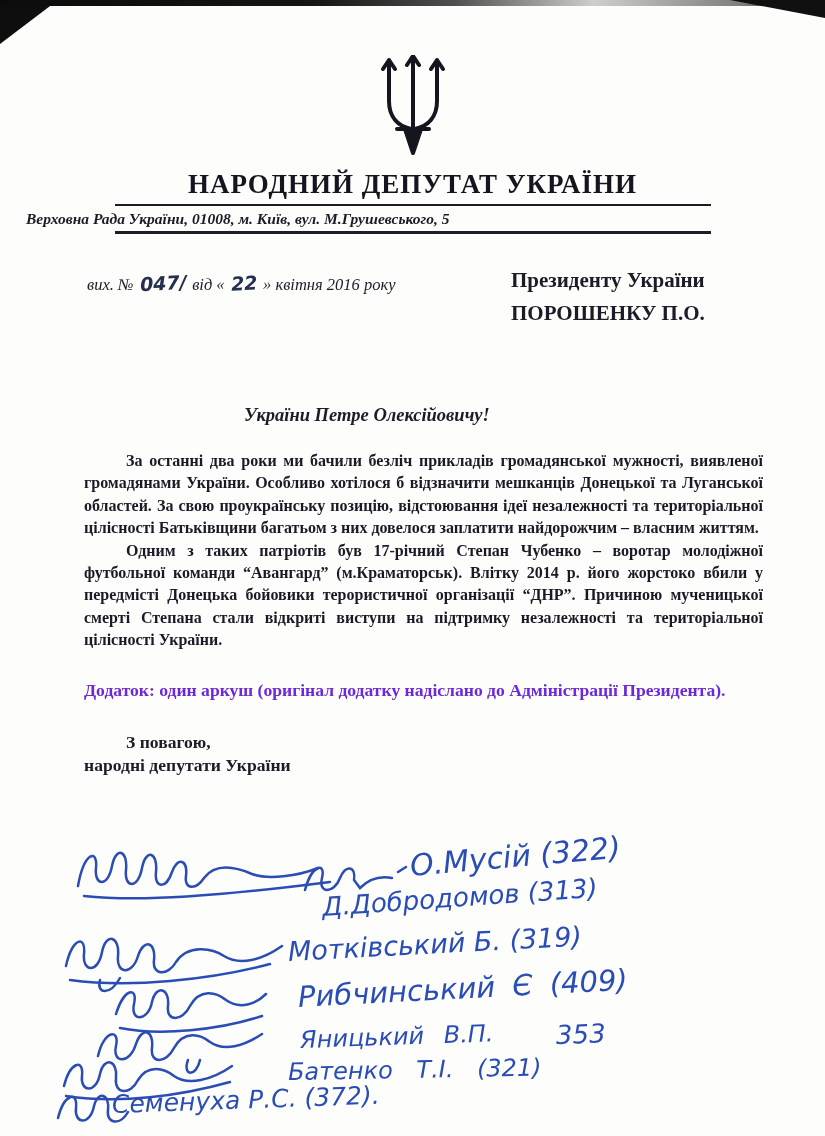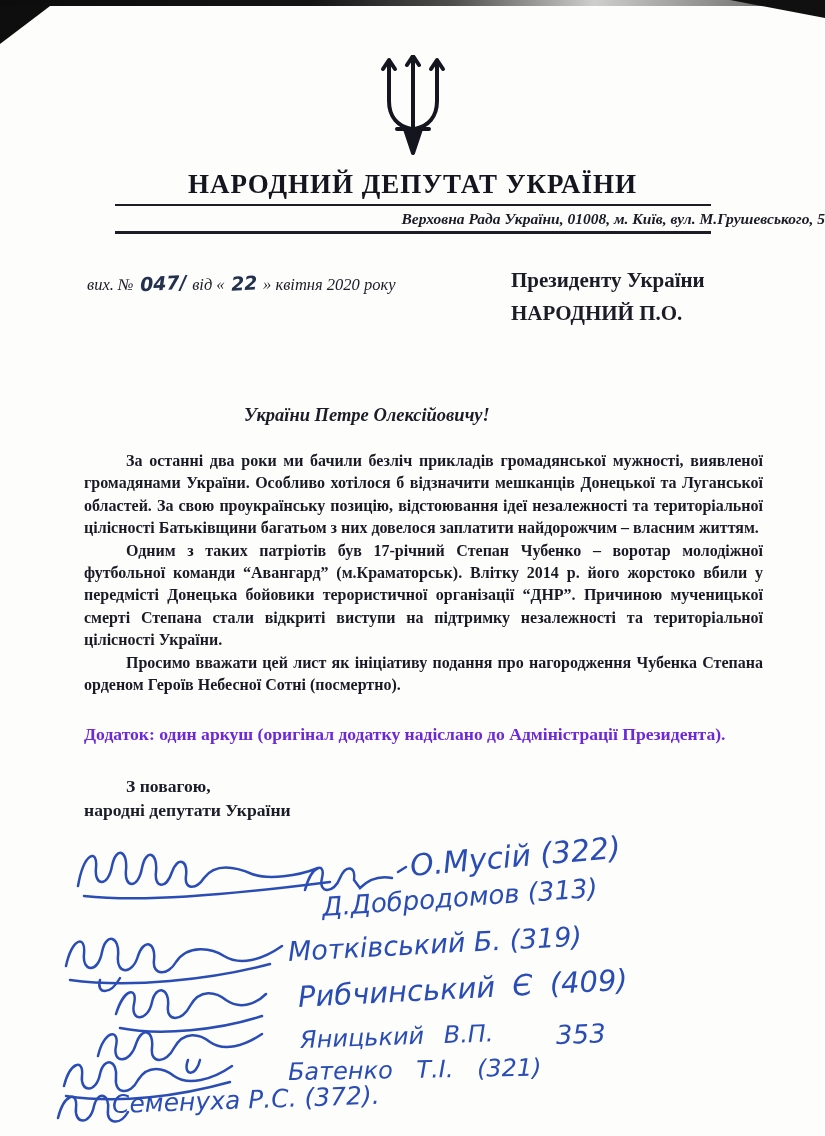--- a/index.html
+++ b/index.html
@@ -20,21 +20,21 @@
   .emblem{margin:55px auto 8px auto;width:74px;height:106px;display:block;}
   .emblem svg{display:block;}
   h1.title{
     margin:0;text-align:center;font-size:27px;font-weight:bold;
     letter-spacing:1px;color:#15151f;
   }
   .rule{width:596px;margin:4px auto 0 auto;background:#1d1d26;}
   .rule.thin{height:2px;}
   .rule.thick{height:3px;margin-top:3px;}
   .hdr-address{
-    text-align:right;font-style:italic;font-weight:bold;font-size:15.5px;
+    text-align:left;font-style:italic;font-weight:bold;font-size:15.5px;
     margin-top:4px;margin-bottom:2px;color:#1b1b26;margin-left:26px;
   }
 
   .content{padding:0 62px 0 84px;}
 
   
   .ref-row{display:flex;justify-content:space-between;margin-top:30px;}
   .ref-line{font-style:italic;font-size:16.5px;padding-top:8px;white-space:nowrap;}
   .ref-line span{margin:0 3px;}
   .hw-ink{
@@ -97,34 +97,33 @@
 
   <h1 class="title">НАРОДНИЙ ДЕПУТАТ УКРАЇНИ</h1>
   <div class="rule thin"></div>
   <div class="hdr-address">Верховна Рада України, 01008, м. Київ, вул. М.Грушевського, 5</div>
   <div class="rule thick"></div>
 
   <div class="content">
 
     <div class="ref-row">
       <div class="ref-line">
-        <span>вих. №</span><span class="hw-ink">047/</span><span>від «</span><span class="hw-ink">22</span><span>» квітня 2020 року</span>
+        <span>вих. №</span><span class="hw-ink">047/</span><span>від «</span><span class="hw-ink">22</span><span>» квітня 2016 року</span>
       </div>
       <div class="addressee">
         <div>Президенту України</div>
-        <div>НАРОДНИЙ П.О.</div>
+        <div>ПОРОШЕНКУ П.О.</div>
       </div>
     </div>
 
     <div class="salutation">України Петре Олексійовичу!</div>
 
     <div class="body-text">
       <p>За останні два роки ми бачили безліч прикладів громадянської мужності, виявленої громадянами України. Особливо хотілося б відзначити мешканців Донецької та Луганської областей. За свою проукраїнську позицію, відстоювання ідеї незалежності та територіальної цілісності Батьківщини багатьом з них довелося заплатити найдорожчим – власним життям.</p>
       <p>Одним з таких патріотів був 17-річний Степан Чубенко – воротар молодіжної футбольної команди “Авангард” (м.Краматорськ). Влітку 2014 р. його жорстоко вбили у передмісті Донецька бойовики терористичної організації “ДНР”. Причиною мученицької смерті Степана стали відкриті виступи на підтримку незалежності та територіальної цілісності України.</p>
-      <p>Просимо вважати цей лист як ініціативу подання про нагородження Чубенка Степана орденом Героїв Небесної Сотні (посмертно).</p>
     </div>
 
     <p class="attachment">Додаток: один аркуш (оригінал додатку надіслано до Адміністрації Президента).</p>
 
     <div class="closing">
       <div class="indent">З повагою,</div>
       <div>народні депутати України</div>
     </div>
 
   </div>

